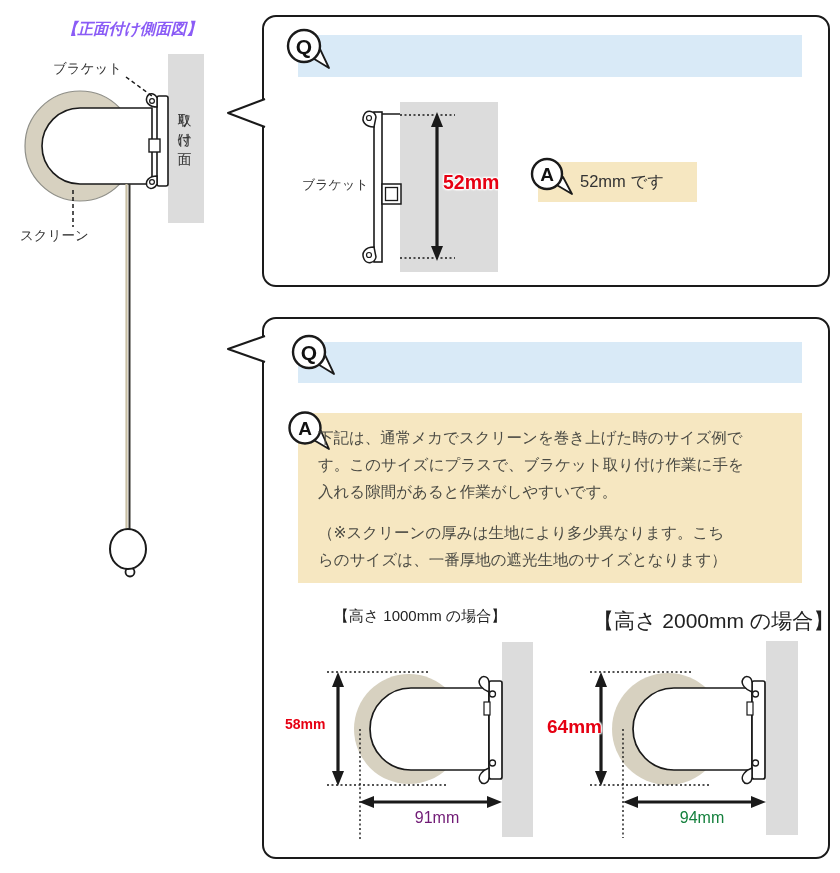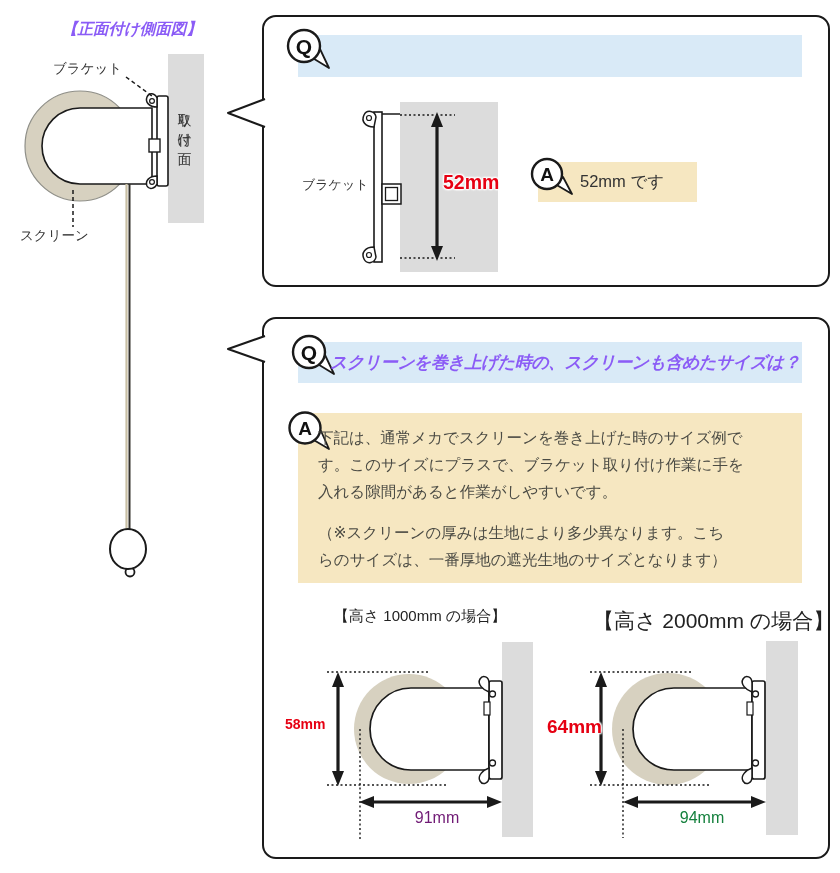--- a/index.html
+++ b/index.html
@@ -155,21 +155,20 @@
 
   <div class="lbl bold" style="left:62px;top:19px;font-size:15.5px;">【正面付け側面図】</div>
   <div class="lbl" style="left:53px;top:60px;font-size:13.5px;">ブラケット</div>
   <div class="lbl vtext" style="left:176px;top:102px;font-size:14px;color:#333;">取り付け面</div>
   <div class="lbl" style="left:20px;top:227px;font-size:13.5px;">スクリーン</div>
 
   <div class="lbl" style="left:302px;top:176px;font-size:13px;">ブラケット</div>
   <div class="lbl red" style="left:431px;top:171px;font-size:19.5px;margin-left:12px;">52mm</div>
   <div class="lbl" style="left:580px;top:171px;font-size:16.5px;">52mm です</div>
 
-  <div class="lbl bold" style="left:330px;top:351px;font-size:17px;letter-spacing:-0.5px;">スクリーンを巻き上げた時の、スクリーンも含めたサイズは？</div>
 
   <div class="lbl" style="left:310px;top:424px;margin-left:8px;">
     <div class="ans-line">下記は、通常メカでスクリーンを巻き上げた時のサイズ例で</div>
     <div class="ans-line">す。このサイズにプラスで、ブラケット取り付け作業に手を</div>
     <div class="ans-line">入れる隙間があると作業がしやすいです。</div>
     <div class="ans-line ans-gap"></div>
     <div class="ans-line">（※スクリーンの厚みは生地により多少異なります。こち</div>
     <div class="ans-line">らのサイズは、一番厚地の遮光生地のサイズとなります）</div>
   </div>
 

